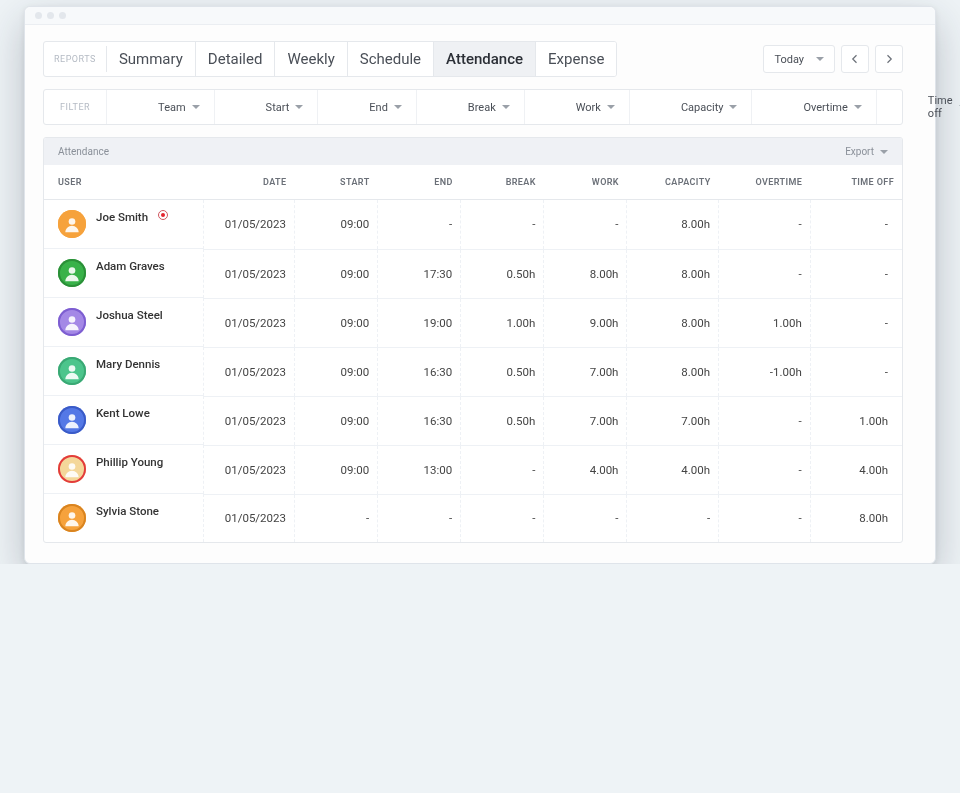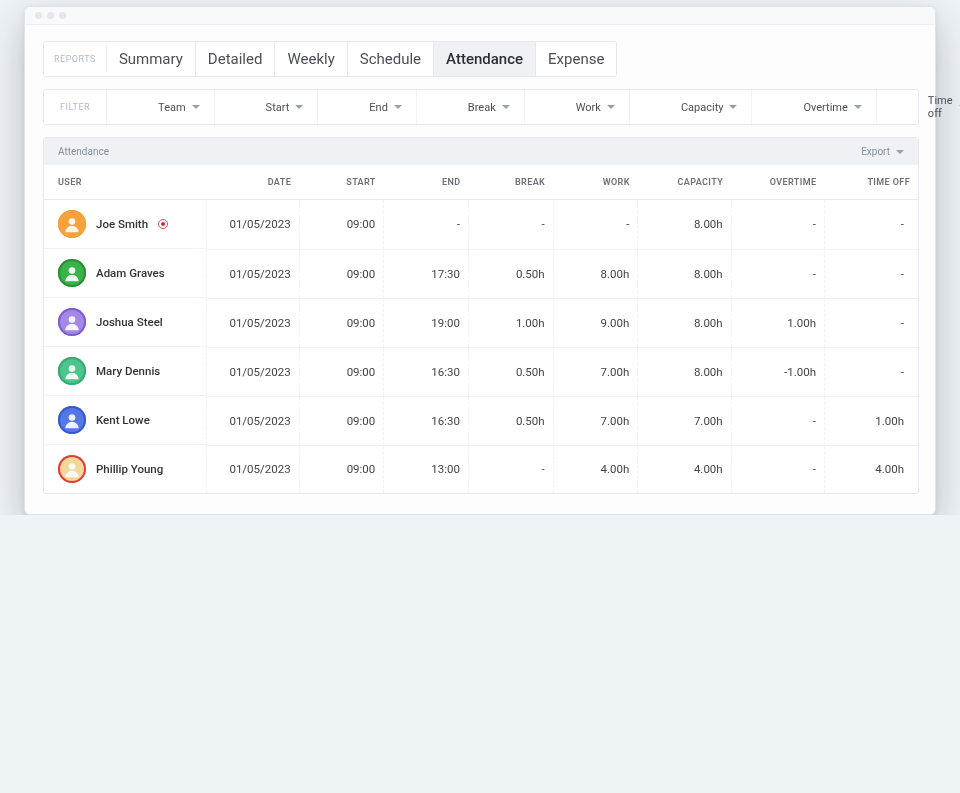--- a/index.html
+++ b/index.html
@@ -17,21 +17,21 @@
     border-bottom: 1px solid #ebeef2;
     display: flex;
     align-items: center;
     padding: 0 10px;
     gap: 5px;
     background: #f7f9fb;
     border-top-left-radius: 6px;
     border-top-right-radius: 6px;
   }
   .dot { width: 7px; height: 7px; border-radius: 50%; background: #e3e7ec; }
-  .content { padding: 16px 16px 20px 18px; }
+  .content { padding: 16px 32px 20px 18px; }
   .topbar { display: flex; align-items: center; justify-content: space-between; margin-bottom: 12px; }
   .tabs { display: flex; align-items: center; border: 1px solid #e5e8ec; border-radius: 3px; overflow: hidden; background:#fff; }
   .tabs .rpt { font-size: 9px; color: #b5bbc4; letter-spacing: 0.5px; padding: 8px 10px; border-right:1px solid #e5e8ec; }
   .tab { padding: 8px 12px; font-size: 15px; color:#4a4f57; border-right:1px solid #e5e8ec; cursor:pointer; background:#fff; }
   .tab:last-child { border-right:none; }
   .tab.active { background:#eff1f4; color:#2b2f36; font-weight:500; }
   .right-controls { display:flex; gap:6px; align-items:center; }
   .select-box { border:1px solid #e5e8ec; border-radius:3px; background:#fff; height:28px; display:flex; align-items:center; padding:0 10px; gap:12px; font-size:11px; color:#4a4f57; cursor:pointer; }
   .chev { width:0; height:0; border-left:4px solid transparent; border-right:4px solid transparent; border-top:4px solid #9aa0a8; }
   .arrowbtn { width:28px; height:28px; border:1px solid #e5e8ec; border-radius:3px; background:#fff; display:flex; align-items:center; justify-content:center; cursor:pointer; color:#6b7078; }
@@ -43,21 +43,21 @@
   .applybtn { background:#1aa9ee; color:#fff; border:none; height:16px; margin:0 4px; padding:0 14px; border-radius:3px; font-size:10px; letter-spacing:0.5px; cursor:pointer; }
   .panel { margin-top:12px; border:1px solid #e5e8ec; border-radius:3px; overflow:hidden; background:#fff; }
   .panel-head { background:#eff1f5; display:flex; align-items:center; justify-content:space-between; padding:8px 14px; font-size:10px; color:#8a9099; }
   .panel-head .export { display:flex; align-items:center; gap:6px; cursor:pointer;justify-content:flex-end; }
   table { width:100%; border-collapse:collapse; table-layout:fixed; }
   thead th { font-size:9px; font-weight:600; color:#6b7078; letter-spacing:0.4px; padding:12px 8px; border-bottom:1px solid #e5e8ec; text-align:right; }
   thead th:first-child { text-align:left; padding-left:14px; }
   tbody td { padding:10px 8px; border-bottom:1px solid #eef1f5; border-right:1px dashed #eef1f5; font-size:11.5px; color:#444; text-align:right; }
   tbody td:last-child { border-right:none; padding-right:14px; }
   tbody td.usercell { text-align:left; padding-left:14px; }
-  .usercell { display:flex; align-items:center; gap:10px; }
+  .usercell { display:flex; gap:10px; }
   .avatar { width:28px; height:28px; border-radius:50%; display:flex; align-items:center; justify-content:center; flex-shrink:0; }
   .avatar svg { width:20px; height:20px; }
   .uname { font-size:11.5px; color:#333; font-weight:500; }
   .recdot { width:10px; height:10px; border-radius:50%; border:1px solid #d0565e; position:relative; flex-shrink:0; }
   .recdot::after { content:""; position:absolute; width:4px; height:4px; background:#e4242e; border-radius:50%; left:2px; top:2px; }
   tbody tr:last-child td { border-bottom:none; }
 </style>
 </head>
 <body>
 
@@ -70,20 +70,36 @@
   <div class="content">
     <div class="topbar">
       <div class="tabs">
         <span class="rpt">REPORTS</span>
         <div class="tab">Summary</div>
         <div class="tab">Detailed</div>
         <div class="tab">Weekly</div>
         <div class="tab">Schedule</div>
         <div class="tab active">Attendance</div>
         <div class="tab">Expense</div>
+      </div>
+      <div class="right-controls">
+        <div class="select-box">
+          <span>Today</span>
+          <span class="chev"></span>
+        </div>
+        <div class="arrowbtn">
+          <svg viewBox="0 0 16 16">
+              <path d="M10 3 L5 8 L10 13" fill="none" stroke="#6b7078" stroke-width="1.6"></path>
+            </svg>
+        </div>
+        <div class="arrowbtn">
+          <svg viewBox="0 0 16 16">
+              <path d="M6 3 L11 8 L6 13" fill="none" stroke="#6b7078" stroke-width="1.6"></path>
+            </svg>
+        </div>
       </div>
     </div>
 
     <div class="filterbar">
       <div class="label">FILTER</div>
       <div class="fitem">
           <span>Team</span>
           <span class="chev"></span>
         </div>
       <div class="fitem">
@@ -277,17 +293,39 @@
     </td>
     <td>01/05/2023</td>
     <td>09:00</td>
     <td>13:00</td>
     <td>-</td>
     <td>4.00h</td>
     <td>4.00h</td>
     <td>-</td>
     <td>4.00h</td>
             </tr>
+            <tr>
+    <td class="usercell">
+      <span>
+                  <span class="avatar" style="background:#f6a23c;box-shadow:0 0 0 2px #d98420 inset">
+    <svg viewBox="0 0 24 24">
+                      <circle cx="12" cy="9" r="4" fill="rgba(255,255,255,0.9)"></circle>
+                      <path d="M4 22c0-4.4 3.6-8 8-8s8 3.6 8 8" fill="rgba(255,255,255,0.9)"></path>
+                    </svg>
+  </span>
+                </span>
+      <span class="uname">Sylvia Stone</span>
+
+    </td>
+    <td>01/05/2023</td>
+    <td>-</td>
+    <td>-</td>
+    <td>-</td>
+    <td>-</td>
+    <td>-</td>
+    <td>-</td>
+    <td>8.00h</td>
+            </tr>
           </tbody>
       </table>
     </div>
   </div>
 </div>
 
 </body></html>

